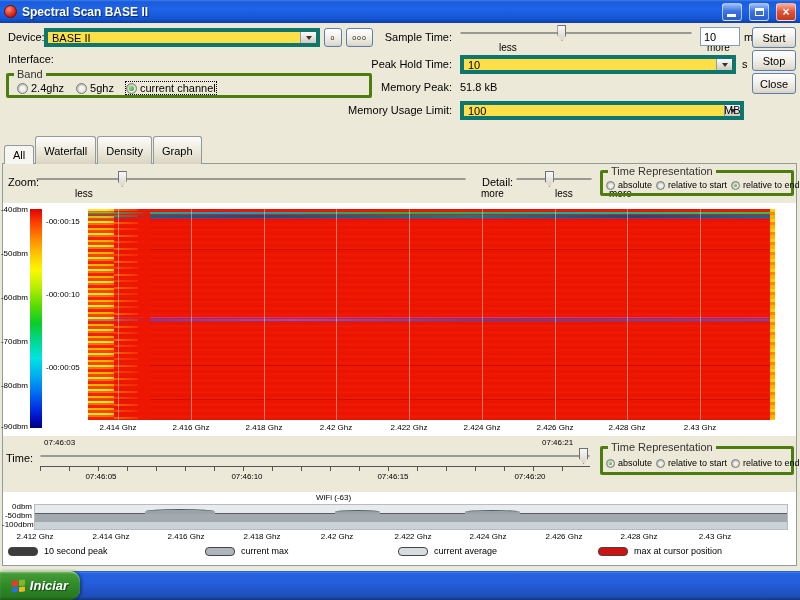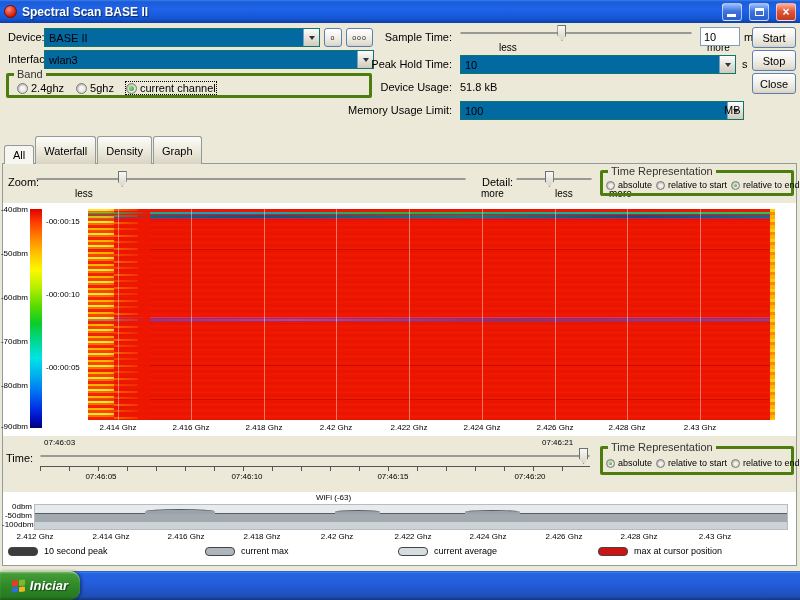--- a/index.html
+++ b/index.html
@@ -17,21 +17,21 @@
     display:flex;align-items:center;padding:0 4px;gap:5px;}
   .app-icon{width:13px;height:13px;border-radius:50%;background:radial-gradient(circle at 35% 30%,#ff8a7a,#d41800 70%,#8f0e00);border:1px solid #7a0c00;}
   .title-text{color:#fff;font-weight:bold;font-size:12px;text-shadow:1px 1px 1px rgba(0,0,0,.55);flex:1;}
   .winbtn{width:20px;height:18px;border-radius:3px;border:1px solid rgba(255,255,255,.6);display:flex;align-items:center;justify-content:center;margin-left:2px;position:relative;}
   .winbtn.blue{background:linear-gradient(180deg,#9cc0fb,#3e74e0 45%,#2a5ccb);}
   .winbtn.red{background:linear-gradient(180deg,#ffb09a,#e0563a 45%,#c23a1e);color:#fff;font-weight:bold;font-size:12px;line-height:1;}
   .glyph-min{position:absolute;left:4px;bottom:3px;width:9px;height:3px;background:#fff;}
   .glyph-restore{width:9px;height:8px;border:1px solid #fff;border-top:3px solid #fff;}
 
   
-  .combo{position:absolute;height:19px;background:#0369a1;border:1px solid #0f766e;display:flex;align-items:stretch;}
+  .combo{position:absolute;height:19px;background:#fde047;border:4px solid #0f766e;display:flex;align-items:stretch;}
   .combo-val{flex:1;padding:1px 4px;white-space:nowrap;overflow:hidden;display:flex;align-items:center;}
   .combo-btn{width:16px;border-left:1px solid #7f9db9;background:linear-gradient(180deg,#fdfdfd,#e9e6df 45%,#cfcabc);display:flex;align-items:center;justify-content:center;}
   .arr{width:0;height:0;border:3px solid transparent;border-top:4px solid #333;margin-top:4px;}
   .tinput{position:absolute;height:19px;background:#fff;border:1px solid #7f9db9;font-family:"Liberation Sans",sans-serif;font-size:11px;padding:0 3px;}
   .xpbtn{position:absolute;display:flex;align-items:center;justify-content:center;border:1px solid #5c7fb0;border-radius:3px;
     background:linear-gradient(180deg,#ffffff,#f3f1e9 45%,#e2ddd0 88%,#d5d0c2);box-shadow:inset 0 1px 0 #fff;font-size:11px;cursor:default;}
   .minibtn{font-size:7px;letter-spacing:1px;color:#222;}
   .group{position:absolute;border:3px solid #4d7c0f;border-radius:2px;}
   .group legend{font-size:11px;padding:0 3px;margin-left:5px;color:#333;}
   .radio{display:inline-flex;align-items:center;gap:3px;white-space:nowrap;}
@@ -126,26 +126,20 @@
   <div class="combo" style="left:44px;top:28px;width:276px">
     <span class="combo-val">BASE II</span>
     <span class="combo-btn">
         <i class="arr"></i>
       </span>
   </div>
   <div class="xpbtn minibtn" style="left:324px;top:28px;width:18px;height:19px">o</div>
   <div class="xpbtn minibtn" style="left:346px;top:28px;width:27px;height:19px">ooo</div>
 
   <span class="lbl" style="left:8px;top:53px">Interface:</span>
-  <div class="combo" style="left:44px;top:50px;width:330px">
-    <span class="combo-val">wlan3</span>
-    <span class="combo-btn">
-        <i class="arr"></i>
-      </span>
-  </div>
 
   <fieldset class="group" style="left:6px;top:68px;width:366px;height:30px">
     <legend>Band</legend>
     <div style="position:absolute;left:8px;top:2px;display:flex;gap:12px;align-items:center">
       <span class="radio">
           <i class="rb"></i>
           <b>2.4ghz</b>
         </span>
       <span class="radio">
           <i class="rb"></i>
@@ -170,21 +164,21 @@
 
   <span class="lbl rlbl" style="left:330px;top:58px;width:122px">Peak Hold Time:</span>
   <div class="combo" style="left:460px;top:55px;width:276px">
     <span class="combo-val">10</span>
     <span class="combo-btn">
         <i class="arr"></i>
       </span>
   </div>
   <span class="lbl" style="left:742px;top:58px">s</span>
 
-  <span class="lbl rlbl" style="left:330px;top:81px;width:122px">Device Usage:</span>
+  <span class="lbl rlbl" style="left:330px;top:81px;width:122px">Memory Peak:</span>
   <span class="lbl" style="left:460px;top:81px">51.8 kB</span>
 
   <span class="lbl rlbl" style="left:330px;top:104px;width:122px">Memory Usage Limit:</span>
   <div class="combo" style="left:460px;top:101px;width:284px">
     <span class="combo-val">100</span>
     <span class="combo-btn">
         <i class="arr"></i>
       </span>
   </div>
   <span class="lbl" style="left:724px;top:104px">MB</span>

